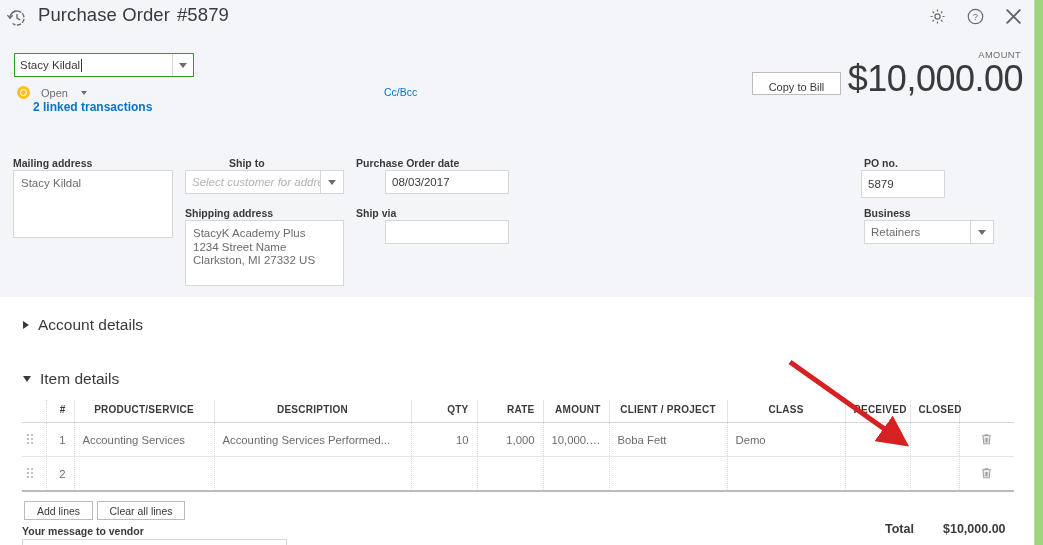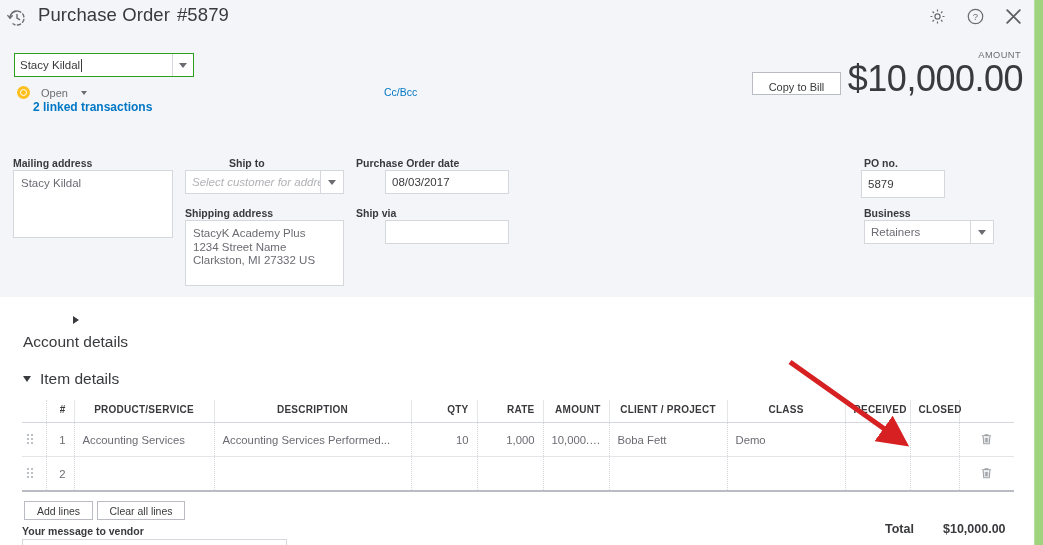--- a/index.html
+++ b/index.html
@@ -558,21 +558,21 @@
     <div class="combo" style="left:864px; top:220px; width:130px; height:24px;">
       <div class="cval grey-txt">Retainers</div>
       <div class="ccaret">
           <span class="caret-dn"></span>
         </div>
     </div>
   </div>
 
   <div class="body-zone">
 
-    <div class="section-head" style="left:23px; top:19px;flex-direction:column;">
+    <div class="section-head" style="left:23px; top:19px;">
       <span class="tri-right"></span>
       <span>Account details</span>
     </div>
 
     <div class="section-head" style="left:23px; top:73px;">
       <span class="tri-down"></span>
       <span>Item details</span>
     </div>
 
     <table class="lines">

